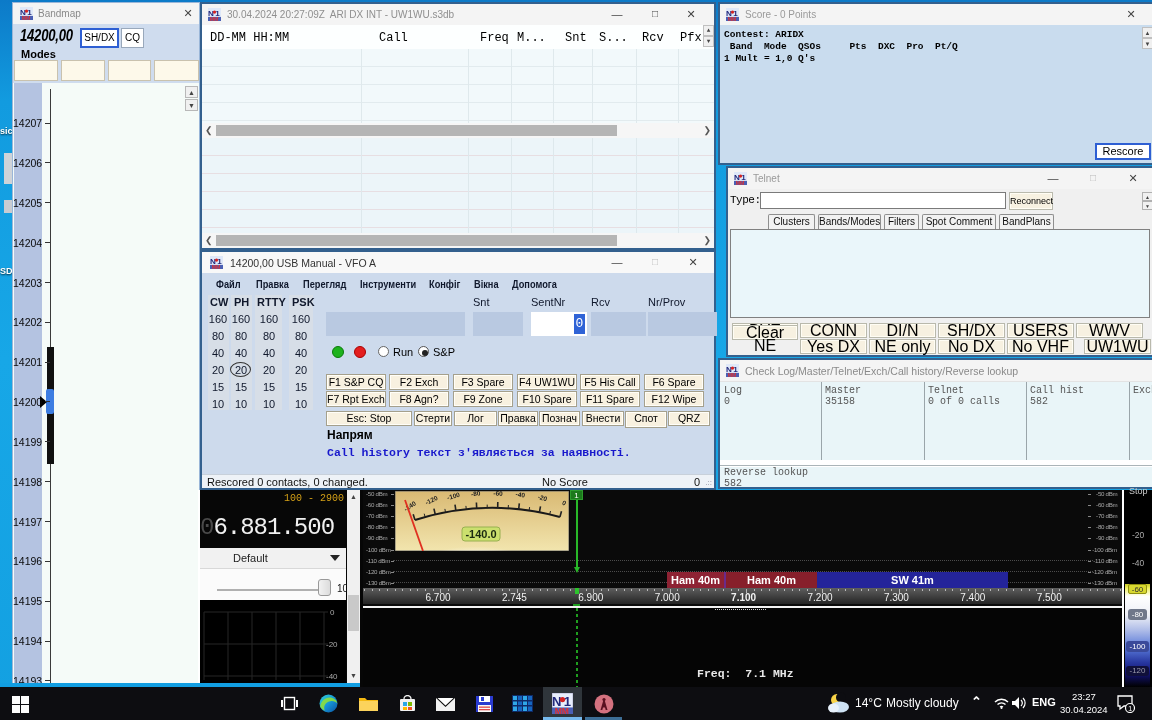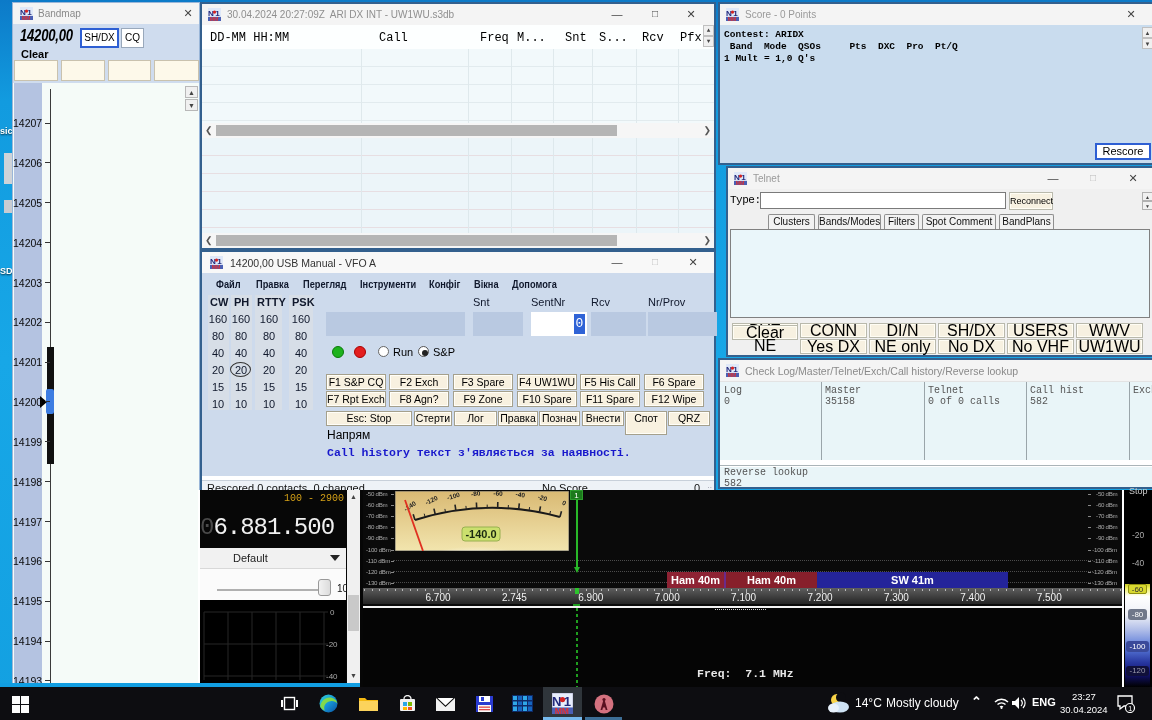--- a/index.html
+++ b/index.html
@@ -43,21 +43,21 @@
         <circle cx="8" cy="5" r="2" fill="#d42222"></circle>
         <text x="2" y="16" font-size="6.5" font-weight="bold" fill="#e03030" font-family="Liberation Sans">MM</text>
       </svg>
   <div class="tbt" style="color:#8a8a8a">Bandmap</div>
   <div class="cbx" style="right:0;width:22px">✕</div>
  </div>
  <div class="a" style="left:0;top:21px;width:100%;height:59px;background:#cfdcee">
   <div class="a" style="left:7px;top:3px;font-size:16px;font-weight:bold;font-style:italic;color:#000;transform:scaleX(.82);transform-origin:0 0;letter-spacing:-.3px">14200,00</div>
   <div class="a" style="left:67px;top:4px;width:39px;height:20px;background:#fff;border:2px solid #2e5fd3;font-size:10px;text-align:center;line-height:16px">SH/DX</div>
   <div class="a" style="left:108px;top:4px;width:23px;height:20px;background:#fff;border:1px solid #99a8bb;font-size:10px;text-align:center;line-height:18px">CQ</div>
-  <div class="a" style="left:8px;top:24px;font-size:11px;font-weight:bold;color:#000">Clear</div>
+  <div class="a" style="left:8px;top:24px;font-size:11px;font-weight:bold;color:#000">Modes</div>
   <div class="a" style="left:1px;top:36px;width:44px;height:21px;background:#fdf9ea;border:1px solid #c9c2ae"></div>
   <div class="a" style="left:48px;top:36px;width:44px;height:21px;background:#fdf9ea;border:1px solid #c9c2ae"></div>
   <div class="a" style="left:95px;top:36px;width:43px;height:21px;background:#fdf9ea;border:1px solid #c9c2ae"></div>
   <div class="a" style="left:141px;top:36px;width:45px;height:21px;background:#fdf9ea;border:1px solid #c9c2ae"></div>
  </div>
  <div class="a" id="bmap" style="left:0;top:80px;width:100%;height:600px;background:#f5fbf8">
   <div class="a" style="left:1px;top:0;width:28px;height:100%;background:#b4c3e1"></div>
   <div class="a" style="left:37px;top:6px;width:1px;height:594px;background:#3a3a3a"></div>
   <div class="a" style="left:172px;top:3px;width:13px;height:12px;background:#f0f0f0;border:1px solid #b8b8b8;font-size:7px;text-align:center;line-height:11px;color:#444">▲</div>
   <div class="a" style="left:172px;top:16px;width:13px;height:12px;background:#f0f0f0;border:1px solid #b8b8b8;font-size:7px;text-align:center;line-height:11px;color:#444">▼</div>
@@ -218,21 +218,21 @@
   <div class="cream" style="left:72px;top:134px;width:67px;height:15px;line-height:13px">CONN</div>
   <div class="cream" style="left:141px;top:134px;width:67px;height:15px;line-height:13px">DI/N</div>
   <div class="cream" style="left:210px;top:134px;width:67px;height:15px;line-height:13px">SH/DX</div>
   <div class="cream" style="left:279px;top:134px;width:67px;height:15px;line-height:13px">USERS</div>
   <div class="cream" style="left:348px;top:134px;width:67px;height:15px;line-height:13px">WWV</div>
   <div class="cream" style="left:4px;top:136px;width:66px;height:15px;line-height:13px">Clear NE</div>
   <div class="cream" style="left:72px;top:150px;width:67px;height:15px;line-height:13px">Yes DX</div>
   <div class="cream" style="left:141px;top:150px;width:67px;height:15px;line-height:13px">NE only</div>
   <div class="cream" style="left:210px;top:150px;width:67px;height:15px;line-height:13px">No DX</div>
   <div class="cream" style="left:279px;top:150px;width:67px;height:15px;line-height:13px">No VHF</div>
-  <div class="cream" style="left:348px;top:150px;width:67px;height:15px;line-height:13px">UW1WU</div>
+  <div class="cream" style="left:356px;top:150px;width:67px;height:15px;line-height:13px">UW1WU</div>
  </div>
 </div>
 
 <div class="win" id="checkw" style="left:718px;top:358px;width:438px;height:131px">
  <div class="tb">
   <svg style="position:absolute;left:6px;top:4px" width="13" height="13" viewBox="0 0 16 16">
         <rect width="16" height="16" fill="#dfe8f8"></rect>
         <rect y="11" width="16" height="5" fill="#4a5fb4"></rect>
         <text x="0" y="10" font-size="10" font-weight="bold" fill="#232a7c" font-family="Liberation Sans">N</text>
         <text x="9" y="10" font-size="10" font-weight="bold" fill="#232a7c" font-family="Liberation Sans">1</text>
@@ -352,26 +352,26 @@
   <div class="fk" style="left:251px;top:118px;width:60px;height:16px">F9 Zone</div>
   <div class="fk" style="left:315px;top:118px;width:60px;height:16px">F10 Spare</div>
   <div class="fk" style="left:378px;top:118px;width:60px;height:16px">F11 Spare</div>
   <div class="fk" style="left:442px;top:118px;width:60px;height:16px">F12 Wipe</div>
   <div class="fk" style="left:124px;top:138px;width:86px;height:15px;line-height:13px">Esc: Stop</div>
   <div class="fk" style="left:212px;top:138px;width:38px;height:15px;line-height:13px">Стерти</div>
   <div class="fk" style="left:252px;top:138px;width:43px;height:15px;line-height:13px">Лог</div>
   <div class="fk" style="left:296px;top:138px;width:40px;height:15px;line-height:13px">Правка</div>
   <div class="fk" style="left:337px;top:138px;width:41px;height:15px;line-height:13px">Познач</div>
   <div class="fk" style="left:380px;top:138px;width:42px;height:15px;line-height:13px">Внести</div>
-  <div class="fk" style="left:423px;top:138px;width:42px;height:24px;line-height:13px">Спот</div>
+  <div class="fk" style="left:423px;top:138px;width:42px;height:17px;line-height:13px">Спот</div>
   <div class="fk" style="left:466px;top:138px;width:42px;height:15px;line-height:13px">QRZ</div>
-  <div class="a" style="left:125px;top:155px;font-size:12px;font-weight:normal;color:#000">Напрям</div>
+  <div class="a" style="left:125px;top:155px;font-size:12px;font-weight:bold;color:#000">Напрям</div>
   <div class="a mono" style="left:125px;top:173px;font-size:11.5px;font-weight:bold;color:#1818cc">Call history текст з'являється за наявності.</div>
  </div>
- <div class="a" style="left:0;top:228px;width:100%;height:14px;background:#eef2f7;border-top:1px solid #c8d0da">
+ <div class="a" style="left:0;top:222px;width:100%;height:14px;background:#eef2f7;border-top:1px solid #c8d0da">
   <div class="a" style="left:5px;top:1px;font-size:11px;color:#111">Rescored 0 contacts, 0 changed.</div>
   <div class="a" style="left:340px;top:1px;font-size:11px;color:#111">No Score</div>
   <div class="a" style="right:14px;top:1px;font-size:11px;color:#111">0</div>
   <div class="a" style="right:2px;top:3px;font-size:8px;color:#889">.::</div>
  </div>
 </div>
 
 <div class="a" id="sdr" style="left:198px;top:490px;width:954px;height:197px;background:#060606">
  <div class="a" style="left:0;top:0;width:2px;height:100%;background:#fff"></div>
 
@@ -472,21 +472,21 @@
    <div class="a" style="left:304px;top:82px;width:57px;height:16px;background:#8e2233;color:#fff;font-size:11px;font-weight:bold;text-align:center;line-height:16px">Ham 40m</div>
    <div class="a" style="left:361px;top:82px;width:2px;height:16px;background:#6a2a8a"></div>
    <div class="a" style="left:363px;top:82px;width:91px;height:16px;background:#871f2b;color:#fff;font-size:11px;font-weight:bold;text-align:center;line-height:16px">Ham 40m</div>
    <div class="a" style="left:454px;top:82px;width:191px;height:16px;background:#24249a;color:#fff;font-size:11px;font-weight:bold;text-align:center;line-height:16px">SW 41m</div>
 
    <div class="a" id="fscale" style="left:0;top:98px;width:759px;height:16px;background:linear-gradient(180deg,#5e5e5e,#242424)">
         <div class="a" style="left: 55px; top: 4px; width: 40px; text-align: center; font-size: 10px; color: rgb(242, 242, 242);">6.700</div>
         <div class="a" style="left: 131.4px; top: 4px; width: 40px; text-align: center; font-size: 10px; color: rgb(242, 242, 242);">2.745</div>
         <div class="a" style="left: 207.8px; top: 4px; width: 40px; text-align: center; font-size: 10px; color: rgb(242, 242, 242);">6.900</div>
         <div class="a" style="left: 284.2px; top: 4px; width: 40px; text-align: center; font-size: 10px; color: rgb(242, 242, 242);">7.000</div>
-        <div class="a" style="left: 360.6px; top: 4px; width: 40px; text-align: center; font-size: 10px; color: rgb(242, 242, 242);">7.100</div>
+        <div class="a" style="left: 360.6px; top: 4px; width: 40px; text-align: center; font-size: 10px; color: rgb(242, 242, 242); font-weight: bold;">7.100</div>
         <div class="a" style="left: 437px; top: 4px; width: 40px; text-align: center; font-size: 10px; color: rgb(242, 242, 242);">7.200</div>
         <div class="a" style="left: 513.4px; top: 4px; width: 40px; text-align: center; font-size: 10px; color: rgb(242, 242, 242);">7.300</div>
         <div class="a" style="left: 589.8px; top: 4px; width: 40px; text-align: center; font-size: 10px; color: rgb(242, 242, 242);">7.400</div>
         <div class="a" style="left: 666.2px; top: 4px; width: 40px; text-align: center; font-size: 10px; color: rgb(242, 242, 242);">7.500</div>
         <div class="a" style="left: 1px; top: 1px; width: 1px; height: 2px; background: rgb(184, 184, 184);"></div>
         <div class="a" style="left: 8.64px; top: 1px; width: 1px; height: 2px; background: rgb(184, 184, 184);"></div>
         <div class="a" style="left: 16.28px; top: 1px; width: 1px; height: 2px; background: rgb(184, 184, 184);"></div>
         <div class="a" style="left: 23.92px; top: 1px; width: 1px; height: 2px; background: rgb(184, 184, 184);"></div>
         <div class="a" style="left: 31.56px; top: 1px; width: 1px; height: 2px; background: rgb(184, 184, 184);"></div>
         <div class="a" style="left: 39.2px; top: 1px; width: 1px; height: 2px; background: rgb(184, 184, 184);"></div>

